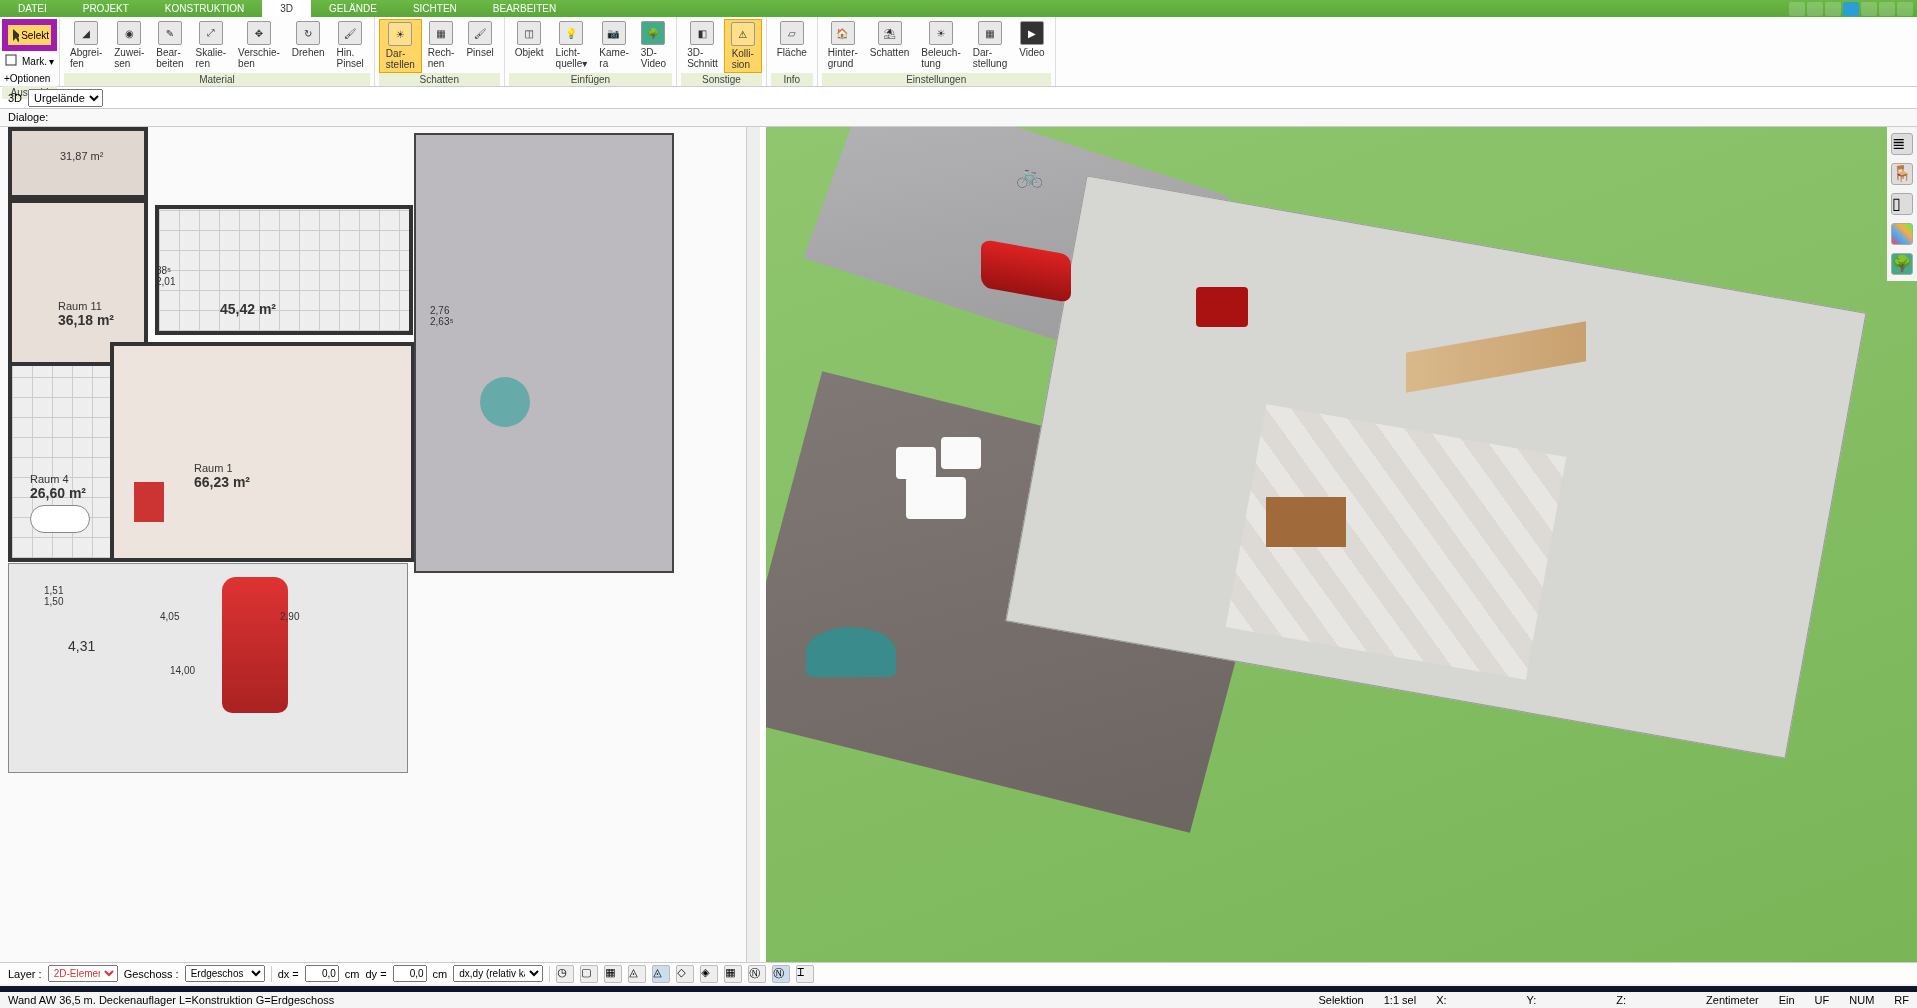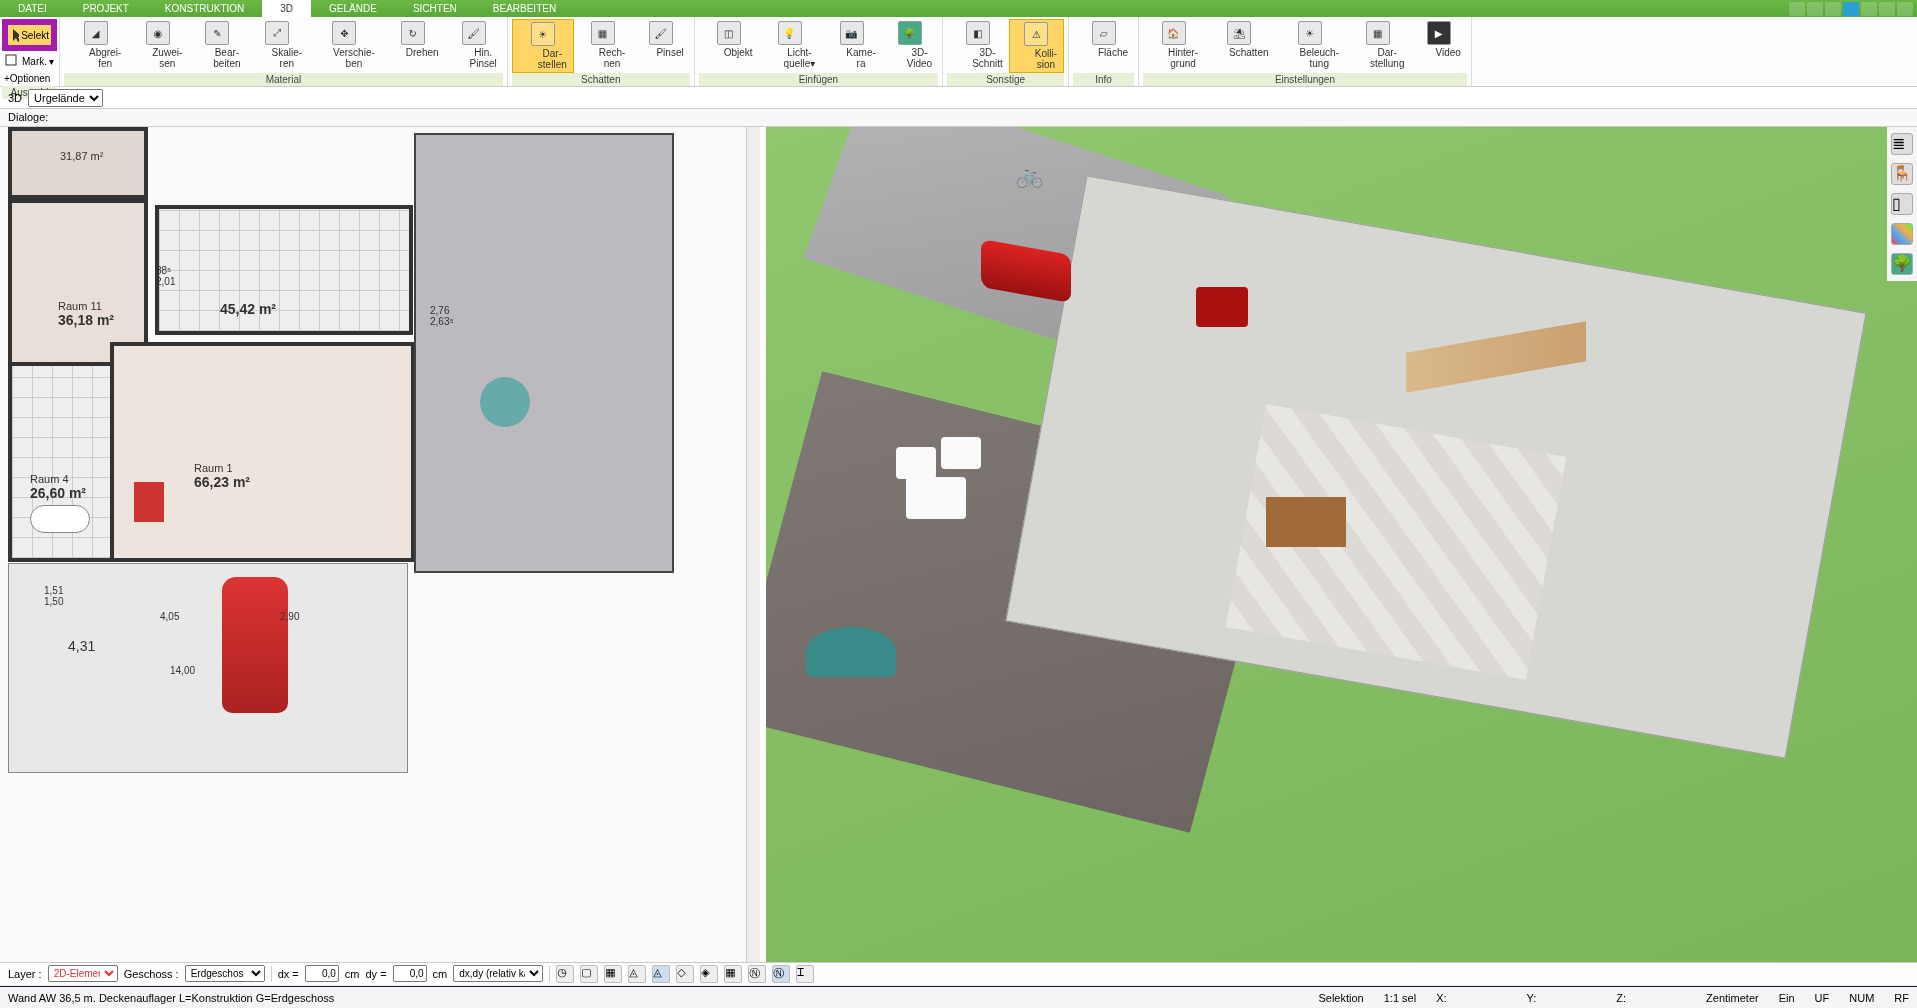--- a/index.html
+++ b/index.html
@@ -17,21 +17,21 @@
 .ribbon { height: 70px; background: #fdfdfd; border-bottom: 1px solid #ccc; display: flex; }
 .ribbon-left { width: 60px; background: #fdfdfd; border-right: 1px solid #ddd; display: flex; flex-direction: column; padding: 2px; }
 .ribbon-left-row { display: flex; align-items: center; gap: 2px; font-size: 10px; padding: 2px; }
 .ribbon-left-row.highlight { background: #ffd666; border: 6px solid #a21caf; }
 .ribbon-group { display: flex; flex-direction: column; align-items: center; border-right: 1px solid #ddd; padding: 0 4px; }
 .ribbon-group-items { display: flex; flex: 1; align-items: flex-start; padding-top: 2px; }
 .ribbon-group-label { font-size: 10px; color: #444; padding: 1px 0; background: #e8f0d8; width: 100%; text-align: center; }
 .ribbon-item { display: flex; flex-direction: column; align-items: center; padding: 2px 6px; font-size: 10px; color: #333; cursor: pointer; }
 .ribbon-item.highlight { background: #ffd666; border: 1px solid #e6a800; }
 .ribbon-icon { width: 24px; height: 24px; background: #e8e8e8; border: 1px solid #999; border-radius: 2px; margin-bottom: 2px; display: flex; align-items: center; justify-content: center; }
-.ribbon-label { text-align: center; line-height: 1.1; margin-left: 19px; }
+.ribbon-label { text-align: left; line-height: 1.1; }
 
 
 .sub-bar { height: 22px; background: #fff; border-bottom: 1px solid #ccc; display: flex; align-items: center; padding: 0 8px; font-size: 11px; gap: 6px; }
 .sub-bar select { font-size: 11px; padding: 1px; }
 
 
 .dialog-bar { height: 18px; background: #f8f8f8; border-bottom: 1px solid #ccc; padding: 2px 8px; font-size: 11px; }
 
 
 .main-content { display: flex; height: 850px; background: #fff; }
@@ -50,21 +50,21 @@
 .right-sidebar { position: absolute; right: 0; top: 127px; width: 30px; background: #f5f5f5; display: flex; flex-direction: column; gap: 8px; padding: 6px 2px; align-items: center; }
 .sidebar-icon { width: 22px; height: 22px; background: #ddd; border: 1px solid #aaa; border-radius: 3px; }
 
 
 .bottom-toolbar { position: absolute; bottom: 24px; left: 0; right: 0; height: 22px; background: #fdfdfd; border-top: 1px solid #ccc; display: flex; align-items: center; padding: 0 8px; font-size: 11px; gap: 6px; }
 .bottom-toolbar input[type="text"] { width: 34px; font-size: 10px; padding: 1px; text-align: right; }
 .bottom-toolbar select { font-size: 10px; padding: 1px; }
 .bt-icon { width: 18px; height: 18px; background: #eee; border: 1px solid #bbb; border-radius: 2px; }
 
 
-.status-bar { position: absolute; bottom: 0; left: 0; right: 0; height: 22px; background: #f5f5f5; border-top: 1px solid #0f172a; display: flex; align-items: center; padding: 0 8px; font-size: 11px; gap: 20px; }
+.status-bar { position: absolute; bottom: 0; left: 0; right: 0; height: 22px; background: #f5f5f5; border-top: 6px solid #0f172a; display: flex; align-items: center; padding: 0 8px; font-size: 11px; gap: 20px; }
 .status-spacer { flex: 1; }
 
 .icon-svg { width: 16px; height: 16px; }
 </style>
 </head>
 <body>
 
 <div class="menu-bar">
   <div class="menu-tab">DATEI</div>
   <div class="menu-tab">PROJEKT</div>

